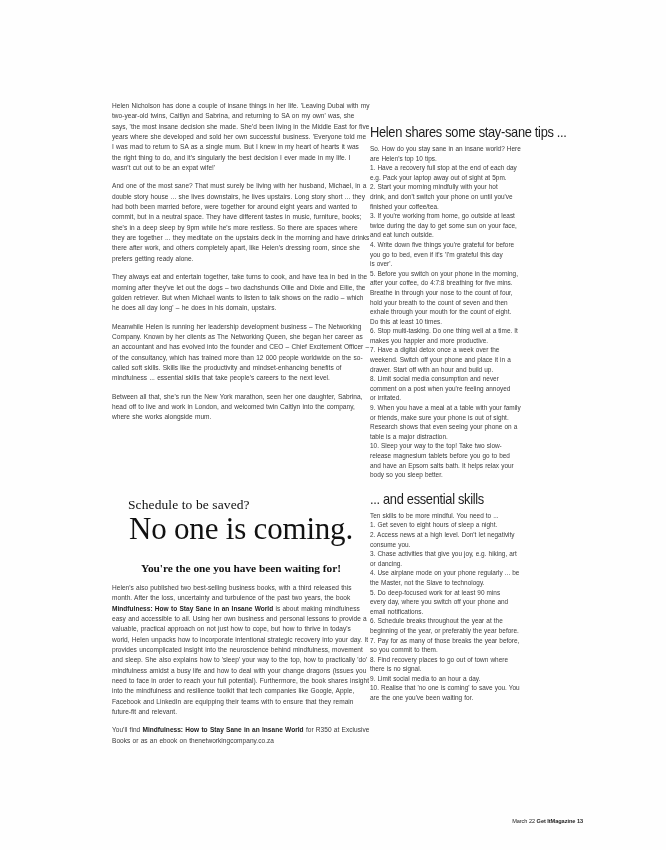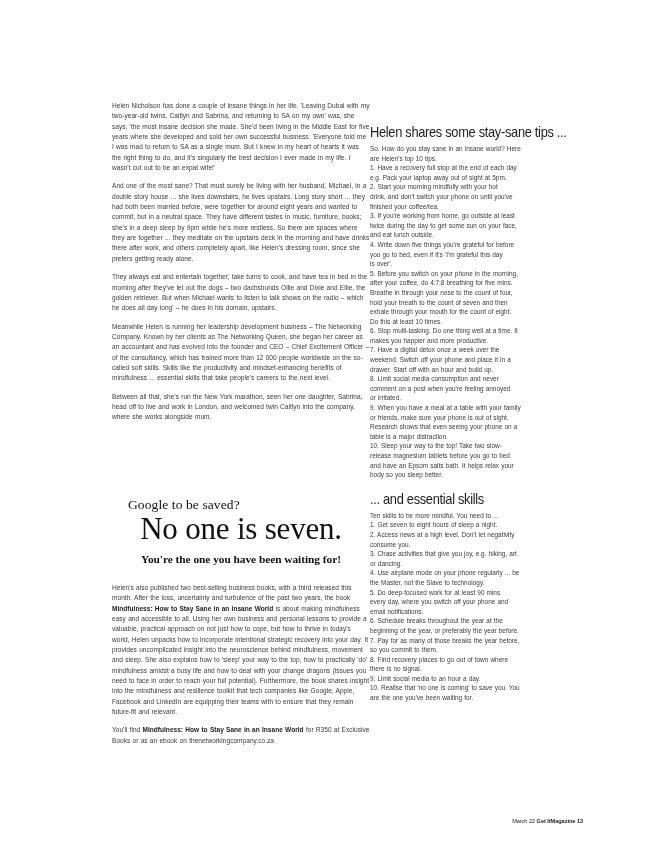--- a/index.html
+++ b/index.html
@@ -69,21 +69,21 @@
     font-size: 31px;
     line-height: 34px;
     letter-spacing: -0.2px;
     margin-top: -1px;
   }
   .pq-bottom {
     font-size: 11.4px;
     line-height: 15px;
     font-weight: 700;
     letter-spacing: -0.05px;
-    margin-top: 6px;
+    margin-top: 15px;
   }
 
   
   .col-left-lower {
     position: absolute;
     left: 112px;
     top: 583px;
     width: 258px;
   }
 
@@ -135,22 +135,22 @@
 
   <div class="col-left">
     <p class="body-p">Helen Nicholson has done a couple of insane things in her life. 'Leaving Dubai with my two-year-old twins, Caitlyn and Sabrina, and returning to SA on my own' was, she says, 'the most insane decision she made. She'd been living in the Middle East for five years where she developed and sold her own successful business. 'Everyone told me I was mad to return to SA as a single mum. But I knew in my heart of hearts it was the right thing to do, and it's singularly the best decision I ever made in my life. I wasn't cut out to be an expat wife!'</p>
     <p class="body-p">And one of the most sane? That must surely be living with her husband, Michael, in a double story house ... she lives downstairs, he lives upstairs. Long story short ... they had both been married before, were together for around eight years and wanted to commit, but in a neutral space. They have different tastes in music, furniture, books; she's in a deep sleep by 9pm while he's more restless. So there are spaces where they are together ... they meditate on the upstairs deck in the morning and have drinks there after work, and others completely apart, like Helen's dressing room, since she prefers getting ready alone.</p>
     <p class="body-p">They always eat and entertain together, take turns to cook, and have tea in bed in the morning after they've let out the dogs – two dachshunds Ollie and Dixie and Ellie, the golden retriever. But when Michael wants to listen to talk shows on the radio – which he does all day long' – he does in his domain, upstairs.</p>
     <p class="body-p">Meanwhile Helen is running her leadership development business – The Networking Company. Known by her clients as The Networking Queen, she began her career as an accountant and has evolved into the founder and CEO – Chief Excitement Officer – of the consultancy, which has trained more than 12 000 people worldwide on the so-called soft skills. Skills like the productivity and mindset-enhancing benefits of mindfulness ... essential skills that take people's careers to the next level.</p>
     <p class="body-p">Between all that, she's run the New York marathon, seen her one daughter, Sabrina, head off to live and work in London, and welcomed twin Caitlyn into the company, where she works alongside mum.</p>
   </div>
 
   <div class="pullquote">
-    <div class="pq-top">Google to be saved?</div>
-    <div class="pq-main">No one is seven.</div>
+    <div class="pq-top">Schedule to be saved?</div>
+    <div class="pq-main">No one is coming.</div>
     <div class="pq-bottom">You're the one you have been waiting for!</div>
   </div>
 
   <div class="col-left-lower">
     <p class="body-p" id="lower-para-0"><span>Helen's also published two best-selling business books, with a third released this month. After the loss, uncertainty and turbulence of the past two years, the book </span><b>Mindfulness: How to Stay Sane in an Insane World</b><span> is about making mindfulness easy and accessible to all. Using her own business and personal lessons to provide a valuable, practical approach on not just how to cope, but how to thrive in today's world, Helen unpacks how to incorporate intentional strategic recovery into your day. It provides uncomplicated insight into the neuroscience behind mindfulness, movement and sleep. She also explains how to 'sleep' your way to the top, how to practically 'do' mindfulness amidst a busy life and how to deal with your change dragons (issues you need to face in order to reach your full potential). Furthermore, the book shares insight into the mindfulness and resilience toolkit that tech companies like Google, Apple, Facebook and LinkedIn are equipping their teams with to ensure that they remain future-fit and relevant.</span></p>
     <p class="body-p" id="lower-para-1"><span>You'll find </span><b>Mindfulness: How to Stay Sane in an Insane World</b><span> for R350 at Exclusive Books or as an ebook on thenetworkingcompany.co.za</span></p>
   </div>
 
   <div class="col-right">
     <h2 class="sec-head">Helen shares some stay-sane tips ...</h2>

